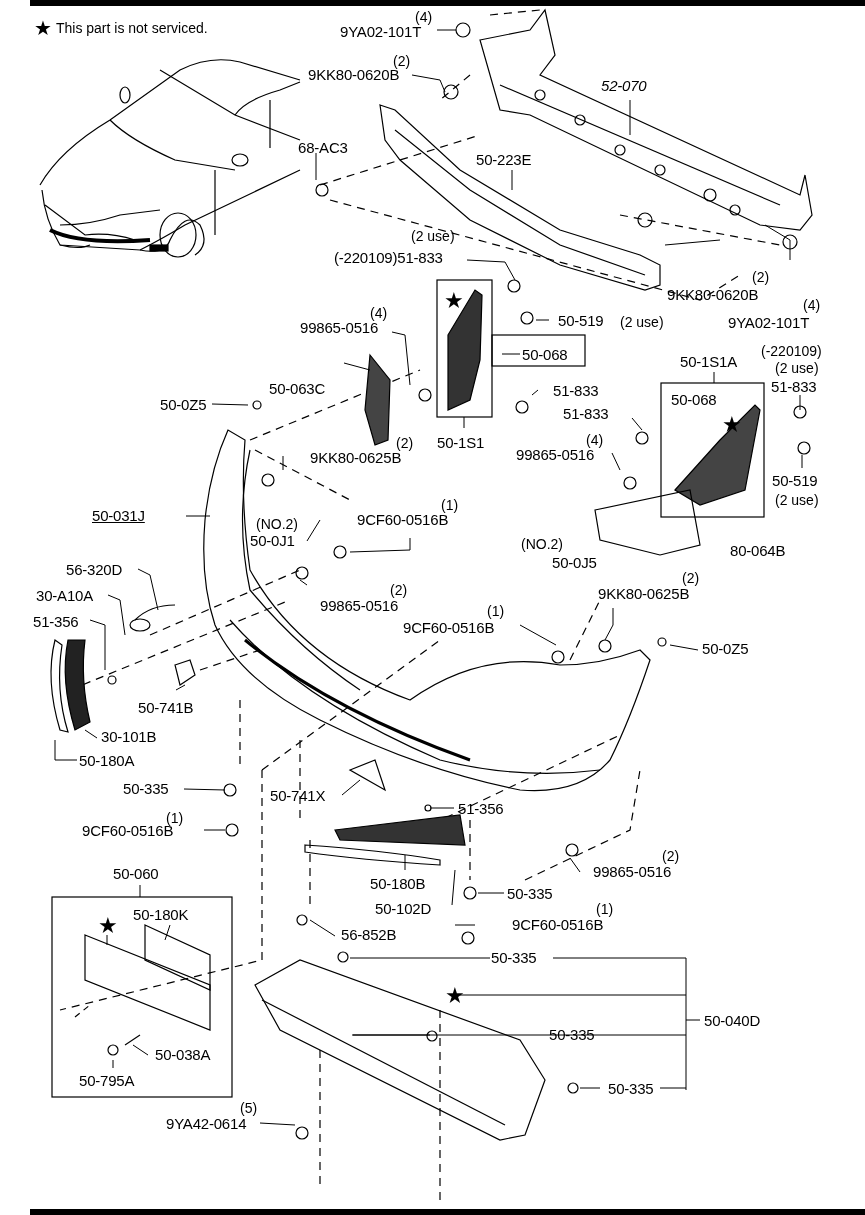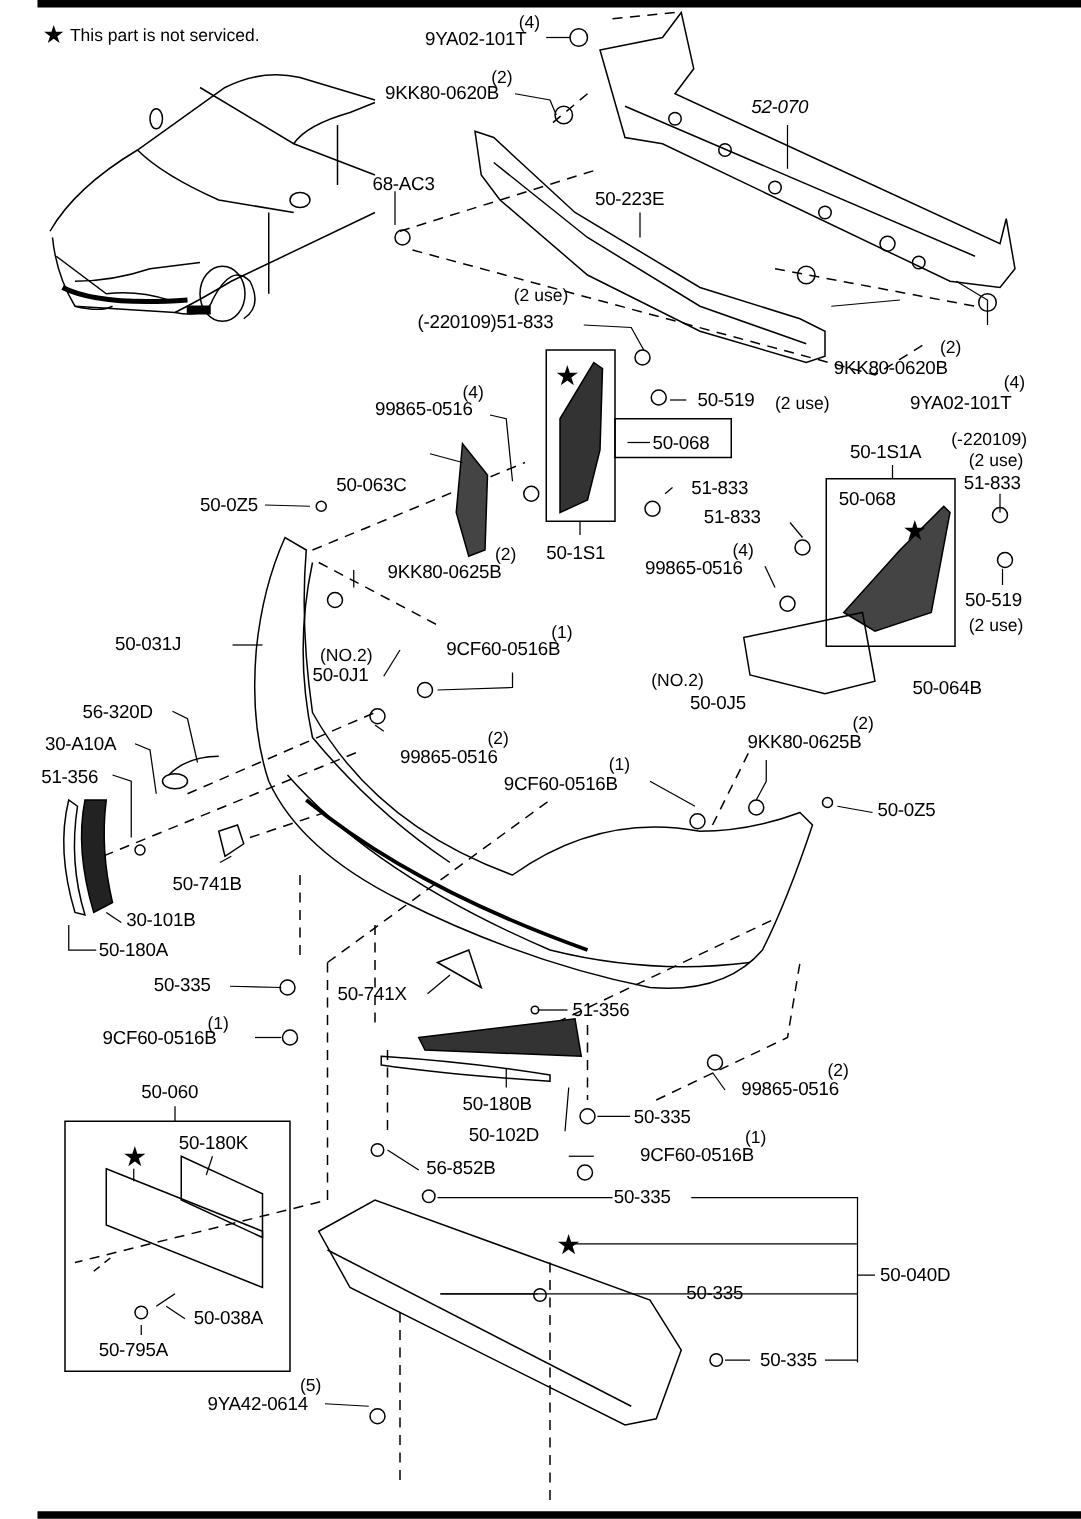--- a/index.html
+++ b/index.html
@@ -253,26 +253,26 @@
 <span class="lbl" style="left:771px;top:379px;">51-833</span>
 <span class="lbl" style="left:563px;top:406px;">51-833</span>
 <span class="lbl" style="left:671px;top:392px;">50-068</span>
 <span class="qty" style="left:586px;top:433px;">(4)</span>
 <span class="lbl" style="left:516px;top:447px;">99865-0516</span>
 <span class="lbl" style="left:772px;top:473px;">50-519</span>
 <span class="qty" style="left:775px;top:493px;">(2 use)</span>
 <span class="lbl" style="left:160px;top:397px;">50-0Z5</span>
 <span class="qty" style="left:396px;top:436px;">(2)</span>
 <span class="lbl" style="left:310px;top:450px;">9KK80-0625B</span>
-<span class="lbl" style="left:92px;top:508px;">50-031J</span>
+<span class="lbl" style="left:92px;top:508px;text-decoration:underline;">50-031J</span>
 <span class="qty" style="left:256px;top:517px;">(NO.2)</span>
 <span class="lbl" style="left:250px;top:533px;">50-0J1</span>
 <span class="qty" style="left:441px;top:498px;">(1)</span>
 <span class="lbl" style="left:357px;top:512px;">9CF60-0516B</span>
-<span class="lbl" style="left:730px;top:543px;">50-064B</span>
+<span class="lbl" style="left:730px;top:543px;">80-064B</span>
 <span class="qty" style="left:521px;top:537px;">(NO.2)</span>
 <span class="lbl" style="left:516px;top:555px;margin-left:36px;">50-0J5</span>
 <span class="lbl" style="left:66px;top:562px;">56-320D</span>
 <span class="qty" style="left:390px;top:583px;">(2)</span>
 <span class="lbl" style="left:320px;top:598px;">99865-0516</span>
 <span class="lbl" style="left:36px;top:588px;">30-A10A</span>
 <span class="qty" style="left:682px;top:571px;">(2)</span>
 <span class="lbl" style="left:598px;top:586px;">9KK80-0625B</span>
 <span class="lbl" style="left:33px;top:614px;">51-356</span>
 <span class="qty" style="left:487px;top:604px;">(1)</span>
@@ -287,21 +287,21 @@
 <span class="lbl" style="left:82px;top:823px;">9CF60-0516B</span>
 <span class="lbl" style="left:458px;top:801px;">51-356</span>
 <span class="qty" style="left:662px;top:849px;">(2)</span>
 <span class="lbl" style="left:593px;top:864px;">99865-0516</span>
 <span class="lbl" style="left:370px;top:876px;text-align:right;">50-180B</span>
 <span class="lbl" style="left:507px;top:886px;">50-335</span>
 <span class="lbl" style="left:375px;top:901px;">50-102D</span>
 <span class="qty" style="left:596px;top:902px;">(1)</span>
 <span class="lbl" style="left:512px;top:917px;">9CF60-0516B</span>
 <span class="lbl" style="left:113px;top:866px;">50-060</span>
-<span class="lbl" style="left:143px;top:907px;">50-180K</span>
+<span class="lbl" style="left:133px;top:907px;">50-180K</span>
 <span class="lbl" style="left:341px;top:927px;text-align:center;">56-852B</span>
 <span class="lbl" style="left:491px;top:950px;">50-335</span>
 <span class="lbl" style="left:704px;top:1013px;">50-040D</span>
 <span class="lbl" style="left:549px;top:1027px;">50-335</span>
 <span class="lbl" style="left:155px;top:1047px;">50-038A</span>
 <span class="lbl" style="left:79px;top:1073px;">50-795A</span>
 <span class="lbl" style="left:608px;top:1081px;">50-335</span>
 <span class="qty" style="left:240px;top:1101px;">(5)</span>
 <span class="lbl" style="left:166px;top:1116px;">9YA42-0614</span>
 

